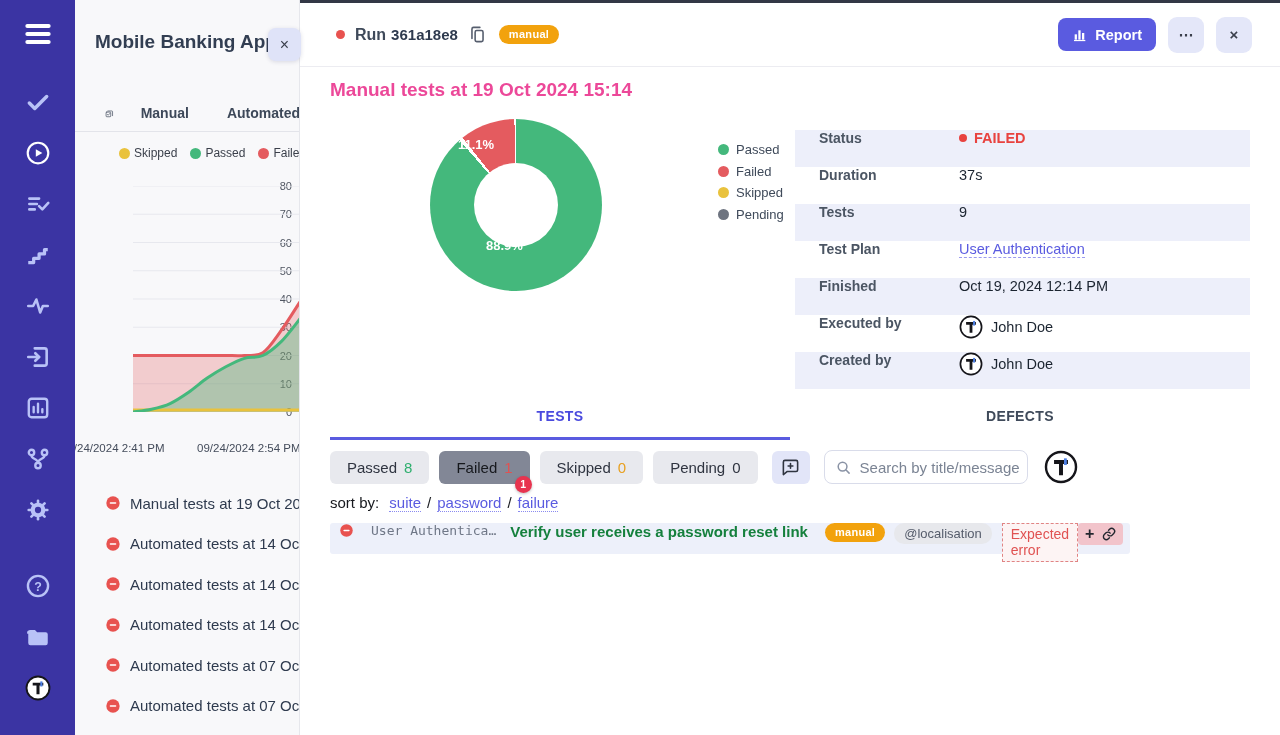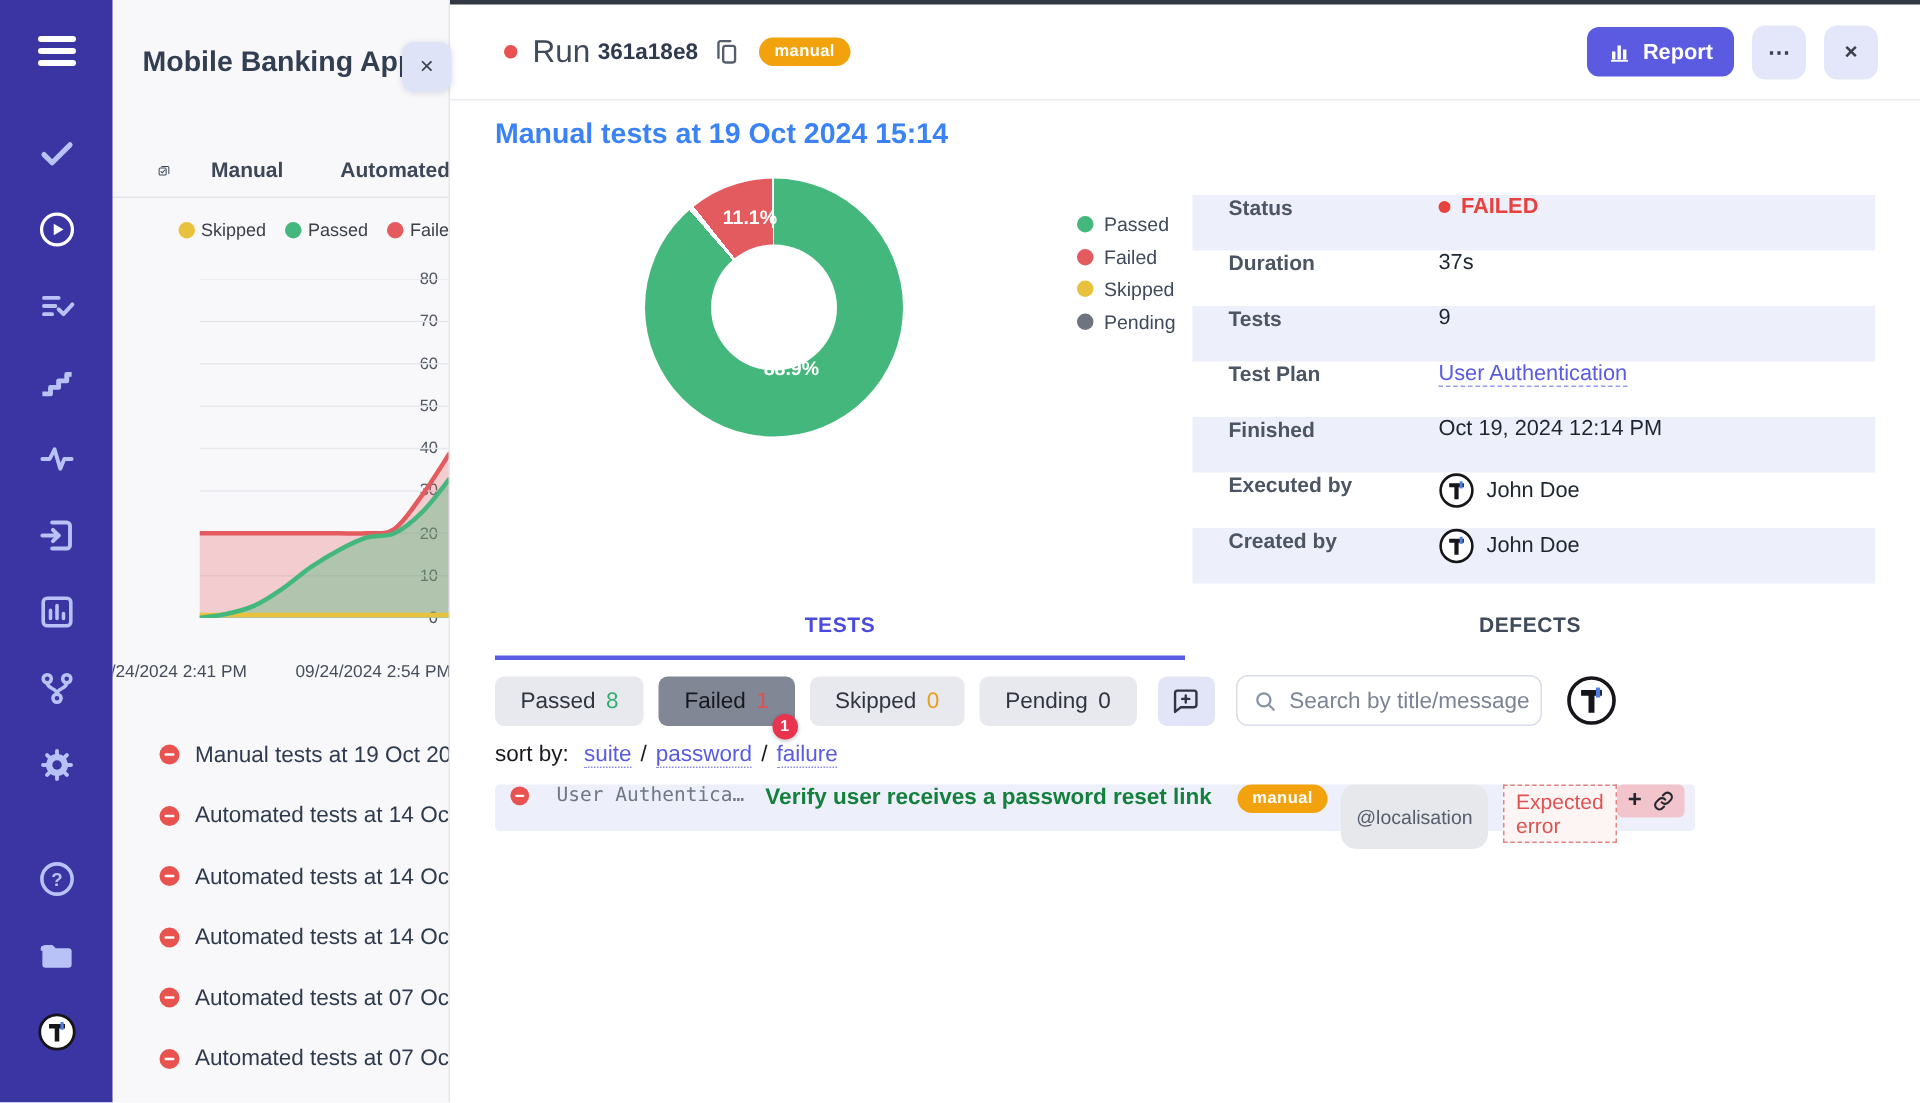--- a/index.html
+++ b/index.html
@@ -45,39 +45,39 @@
 
   
   .panel-close { position:absolute; left:268px; top:28px; width:33px; height:33px; background:#dfe3f8;
     border:none; border-radius:8px; font-size:16px; color:#3a3f4c; cursor:pointer; z-index:6;
     box-shadow:0 1px 4px rgba(40,40,90,.15); }
 
   
   .main { flex:1; background:#fff; border-top:3px solid #333846; position:relative; }
   .main-header { height:64px; border-bottom:1px solid #ececf1; display:flex; align-items:center; padding:0 28px 0 36px; }
   .status-dot { width:9px; height:9px; border-radius:50%; background:#e8524f; margin-right:10px; }
-  .run-word { font-size:21px; color:#3f4a5a; }
+  .run-word { font-size:16px; color:#3f4a5a;font-weight:bold; }
   .run-id { font-size:15px; font-weight:bold; color:#2e3a4e; margin-left:5px; }
   .copy-btn { background:none; border:none; cursor:pointer; margin:0 12px 0 10px; display:flex; }
   .copy-btn svg { width:19px; height:19px; }
   .pill { background:#f2a20d; color:#fff; font-size:11px; font-weight:bold; padding:3px 10px 4px; border-radius:10px; letter-spacing:.3px; }
   .hdr-right { margin-left:auto; display:flex; align-items:center; gap:12px; }
   .report-btn { background:#5a5be0; color:#fff; border:none; border-radius:8px; height:33px; padding:0 14px;
     font-size:14.5px; font-weight:bold; display:flex; align-items:center; gap:7px; cursor:pointer; font-family:inherit; }
   .report-btn svg { width:16px; height:16px; }
   .sq-btn { width:36px; height:36px; background:#e4e7f9; border:none; border-radius:9px; color:#3a3f4c;
     font-size:15px; font-weight:bold; cursor:pointer; }
 
-  .run-title { position:absolute; top:76px; left:30px; font-size:19px; font-weight:bold; color:#3b82f6; }
+  .run-title { position:absolute; top:76px; left:30px; font-size:19px; font-weight:bold; color:#ec4899; }
 
   
   .donut { position:absolute; left:130px; top:116px; width:172px; height:172px; border-radius:50%; }
   .donut::after { content:""; position:absolute; left:50%; top:50%; width:84px; height:84px; margin:-42px 0 0 -42px;
     background:#fff; border-radius:50%; }
-  .dlabel { position:absolute; width:60px; text-align:right; color:#fff; font-size:13px; font-weight:bold; z-index:2; }
+  .dlabel { position:absolute; width:60px; text-align:left; color:#fff; font-size:13px; font-weight:bold; z-index:2; }
   .dl-main { left:56px; top:119px; } .dl-sub { left:28px; top:18px; }
   .donut-legend { position:absolute; left:418px; top:136px; }
   .donut-legend .li { display:flex; align-items:center; gap:7px; height:21.5px; font-size:13px; color:#3f4a5a; }
   .donut-legend .dot { width:11px; height:11px; }
 
   
   .details { position:absolute; left:495px; top:127px; width:455px; }
   .drow { height:37px; display:flex; align-items:flex-start; }
   .drow:nth-child(odd) { background:#edeffa; }
   .dlab { width:164px; padding-left:24px; font-size:14px; font-weight:bold; color:#4b5563; }
@@ -122,21 +122,21 @@
 
   
   .test-row { position:absolute; left:30px; top:520px; width:800px; height:31px; background:#edf0fa; border-radius:3px;
     display:flex; align-items:flex-start; padding:0 9px; cursor:pointer; }
   .test-row .mini { width:15px; height:15px; flex:0 0 15px; }
   .test-row .clip { width:17px; height:17px; margin-left:8px; }
   .suite-name { font-family:"DejaVu Sans Mono", monospace; font-size:13px; color:#6f7787; margin-left:9px; white-space:nowrap; }
   .test-title { font-size:15px; font-weight:bold; color:#15803d; margin-left:14px; white-space:nowrap; }
   .t-avatar { width:22px; height:22px; margin-left:8px; }
   .t-avatar svg { width:100%; height:100%; }
-  .tag { background:#e7e8ec; color:#555c6b; font-size:13px; padding:14px 10px; border-radius:10px; margin-left:9px; }
+  .tag { background:#e7e8ec; color:#555c6b; font-size:13px; padding:3px 10px; border-radius:10px; margin-left:9px; }
   .err { color:#e05252; font-size:14px; border:1px dashed #e08484; background:#fdf4f4; padding:2px 8px 3px; margin-left:10px; }
   .row-actions { margin-left:auto; background:#f2c4cb; border-radius:4px; height:22px; display:flex; align-items:center;
     gap:8px; padding:0 7px; }
   .row-actions .plus { font-size:16px; font-weight:bold; color:#23272f; cursor:pointer; line-height:1; }
   .row-actions svg { width:14px; height:14px; cursor:pointer; }
 </style>
 </head>
 <body>
 
 <div class="rail">

